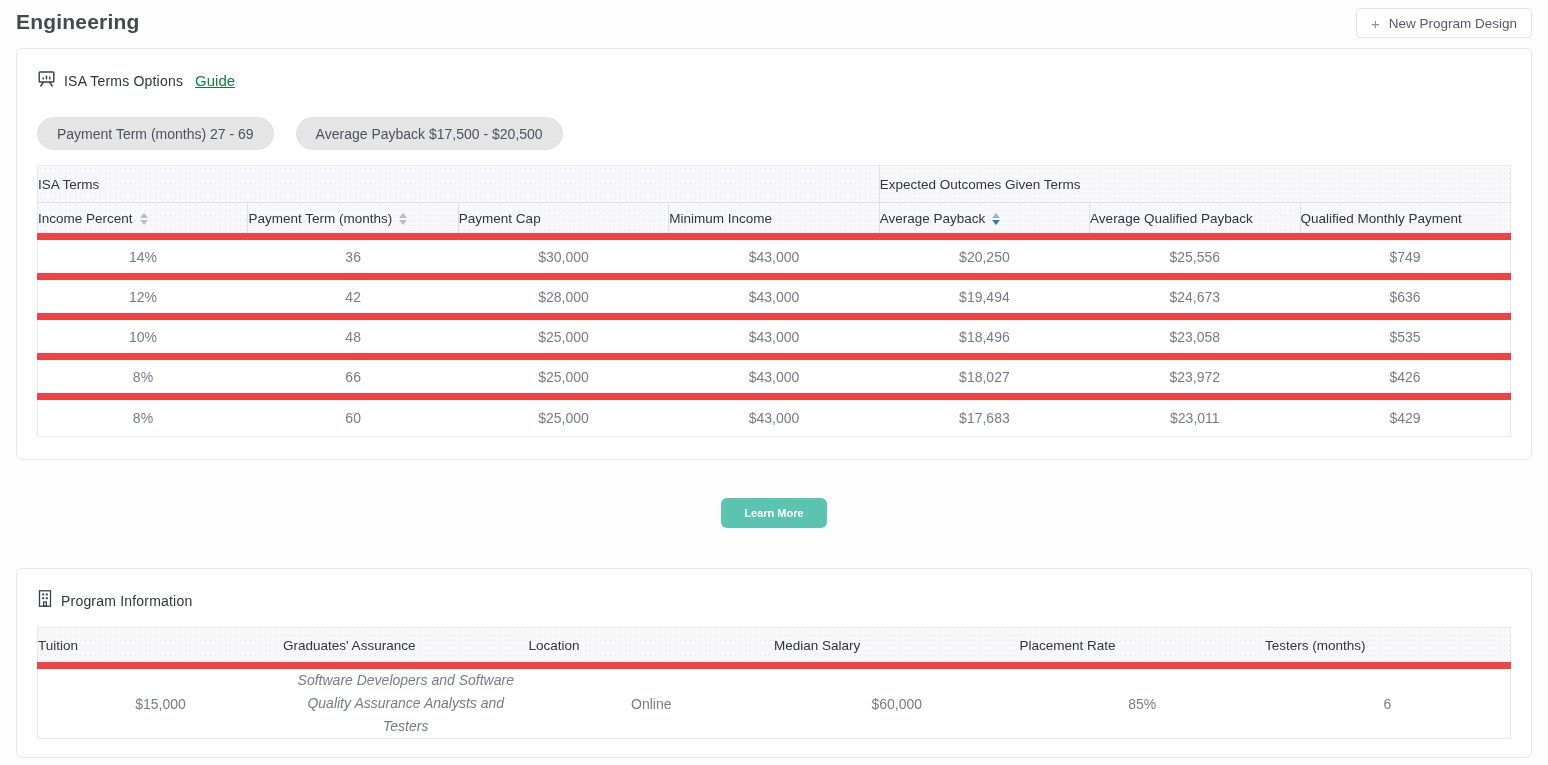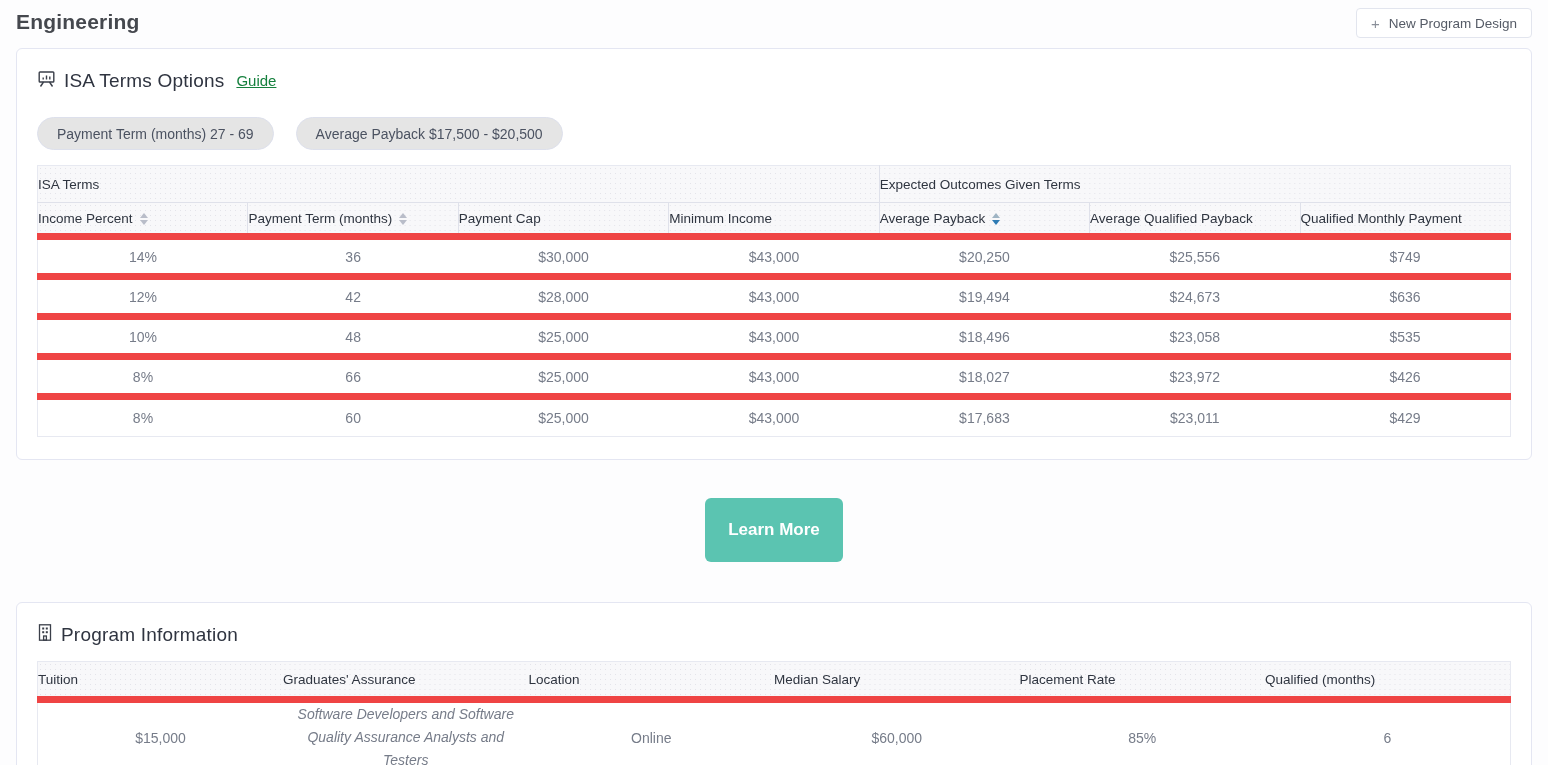--- a/index.html
+++ b/index.html
@@ -47,21 +47,21 @@
     border-radius: 6px;
     margin: 0 16px;
     padding: 20px 20px 22px 20px;
   }
   .card-title-row {
     display: flex;
     align-items: center;
     gap: 8px;
   }
   .card-title {
-    font-size: 19px;
+    font-size: 14px;
     color: #2f3440;
     letter-spacing: 0.2px;
   }
   .guide-link {
     font-size: 15px;
     color: #15803d;
     text-decoration: underline;
     margin-left: 4px;
     cursor: pointer;
   }
@@ -149,24 +149,24 @@
   .sort.active-desc .tri-up { border-bottom-color: #9fb4c4; }
   .sort.active-desc .tri-down { border-top-color: #2e7bb4; }
 
   
   .learn-more-wrap { text-align: center; margin-top: 38px; }
   .learn-more-btn {
     display: inline-block;
     background: #5bc4b1;
     color: #ffffff;
     font-weight: bold;
-    font-size: 17px;
+    font-size: 11px;
     border: none;
     border-radius: 6px;
-    padding: 22px 23px;
+    padding: 9px 23px;
     cursor: pointer;
     font-family: "Liberation Sans", sans-serif;
   }
 
   .program-card { margin-top: 40px; padding-bottom: 18px; }
 </style>
 </head>
 <body>
 
 <div class="topbar">
@@ -324,21 +324,21 @@
         <col>
         <col>
     </colgroup>
     <thead>
       <tr class="dotted-head">
         <th>Tuition</th>
         <th>Graduates' Assurance</th>
         <th>Location</th>
         <th>Median Salary</th>
         <th>Placement Rate</th>
-        <th>Qualified (months)</th>
+        <th>Testers (months)</th>
       </tr>
     </thead>
     <tbody>
       <tr>
         <td>$15,000</td>
         <td>
             <div class="occupation-wrap">Software Developers and Software Quality Assurance Analysts and Testers</div>
           </td>
         <td>Online</td>
         <td>$60,000</td>

